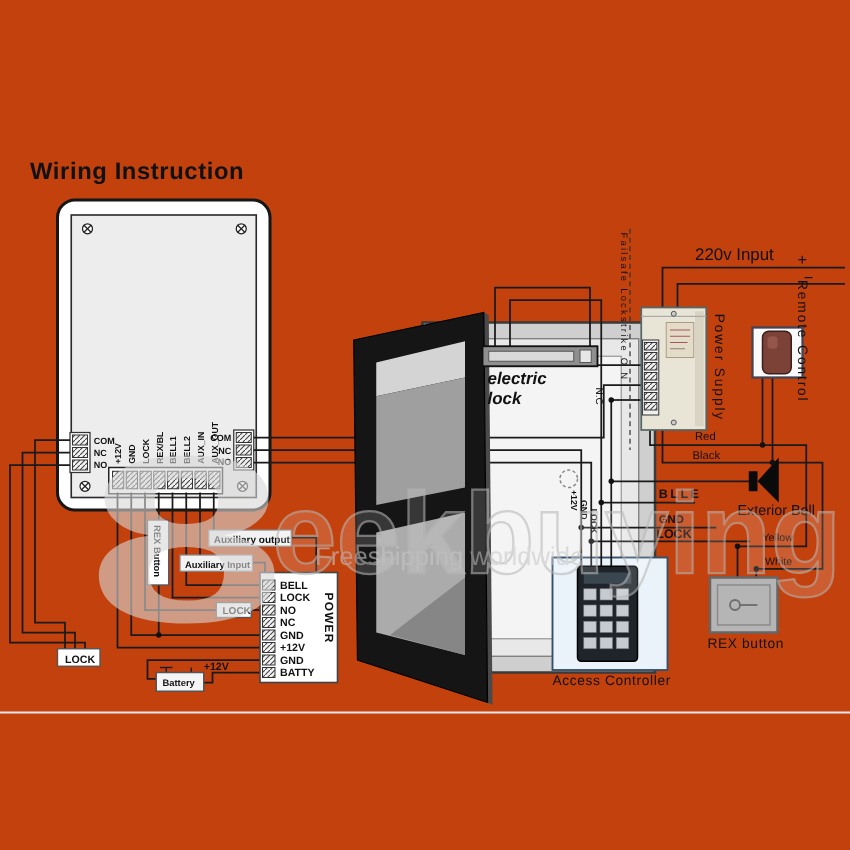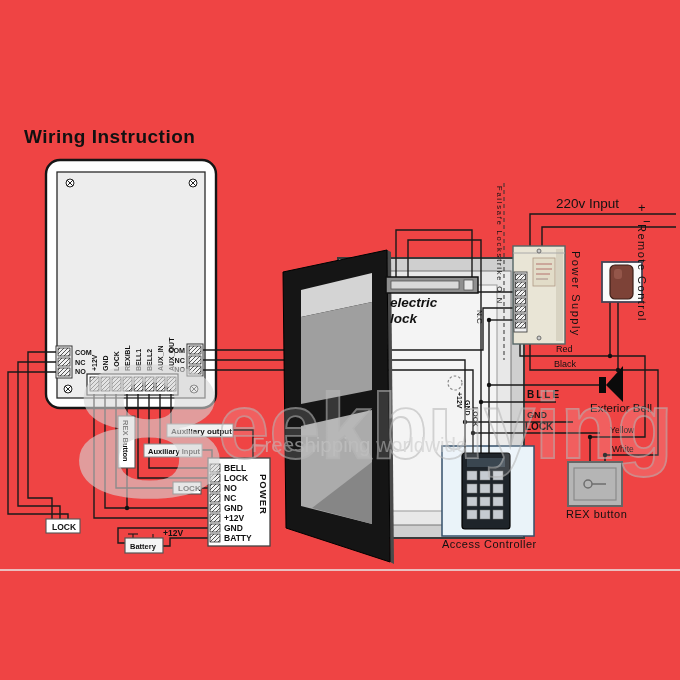--- a/index.html
+++ b/index.html
@@ -1,16 +1,16 @@
 <!DOCTYPE html>
 <html><head>
 <meta charset="utf-8">
 <style>
   html,body{margin:0;padding:0;background:#fff;}
-  .stage{position:relative;width:680px;height:680px;background:#ef4444;overflow:hidden;
+  .stage{position:relative;width:680px;height:680px;background:#c2410c;overflow:hidden;
          font-family:"Liberation Sans",sans-serif;}
   svg{display:block}
   .lbl{font-family:"Liberation Sans",sans-serif;font-weight:bold;fill:#111;}
   .lbl-reg{font-family:"Liberation Sans",sans-serif;fill:#111;}
   .wire{fill:none;stroke:#1a1a1a;stroke-width:1.4;}
   .wire-thin{fill:none;stroke:#1a1a1a;stroke-width:1.1;}
   .boxline{fill:#ffffff;stroke:#555;stroke-width:1.1;}
   .term{stroke:#333;stroke-width:0.8;}
 </style>
 </head>

